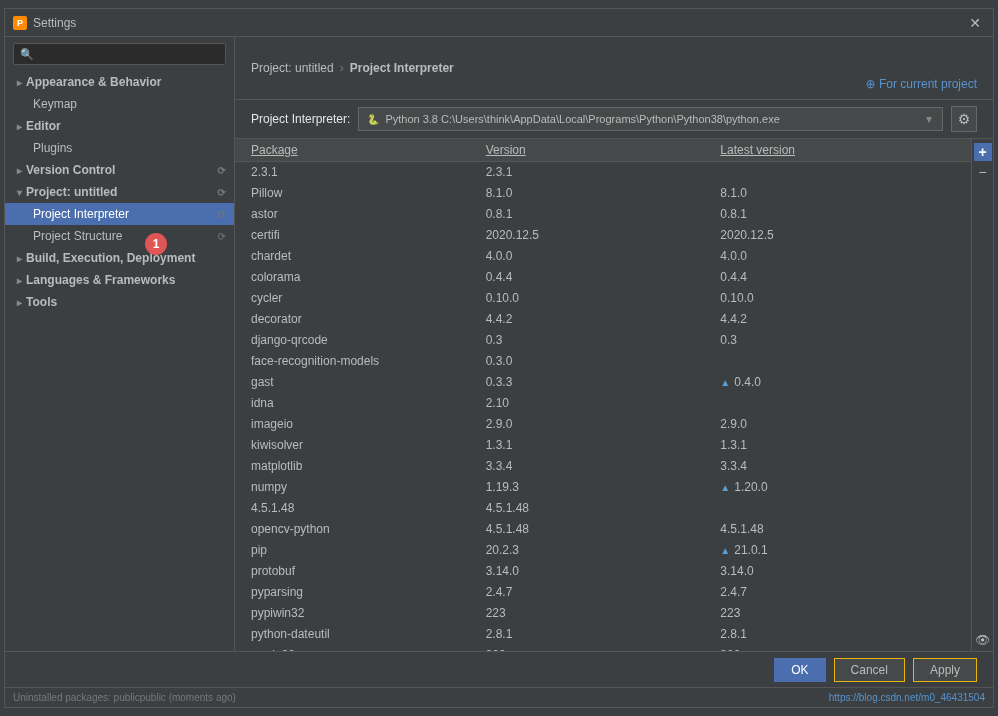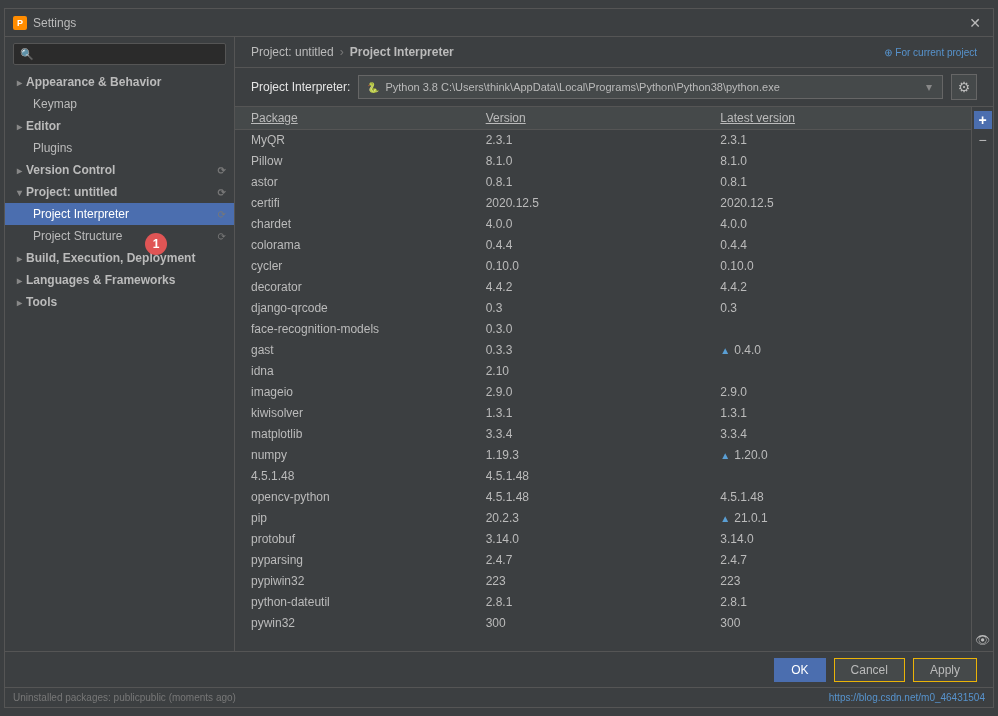--- a/index.html
+++ b/index.html
@@ -132,24 +132,25 @@
       gap: 6px;
       border-bottom: 1px solid #555;
       flex-shrink: 0;
     }
     .breadcrumb-item { color: #bbbbbb; font-size: 12px; }
     .breadcrumb-sep { color: #777; }
     .breadcrumb-current { color: #bbbbbb; font-weight: bold; font-size: 12px; }
     .breadcrumb-badge {
       margin-left: auto;
       color: #5793cd;
-      font-size: 10px;
+      font-size: 12px;
       display: flex;
       align-items: center;
       gap: 4px;
+      margin-top: 32px;
     }
     .interpreter-row {
       padding: 6px 16px;
       display: flex;
       align-items: center;
       gap: 8px;
       border-bottom: 1px solid #555;
       flex-shrink: 0;
     }
     .interpreter-label { color: #e5e5e5; font-size: 12px; white-space: nowrap; }
@@ -422,21 +423,20 @@
 
       <div class="packages-wrapper">
         <div class="packages-inner">
           <div class="table-header">
             <span class="th">Package</span>
             <span class="th">Version</span>
             <span class="th">Latest version</span>
           </div>
           <div class="table-body" id="table-body">
           <div class="table-row">
-                <div class="td">MyQR</div>
                 <div class="td">2.3.1</div>
                 <div class="td update">2.3.1</div>
               </div>
               <div class="table-row">
                 <div class="td">Pillow</div>
                 <div class="td">8.1.0</div>
                 <div class="td update">8.1.0</div>
               </div>
               <div class="table-row">
                 <div class="td">astor</div>

